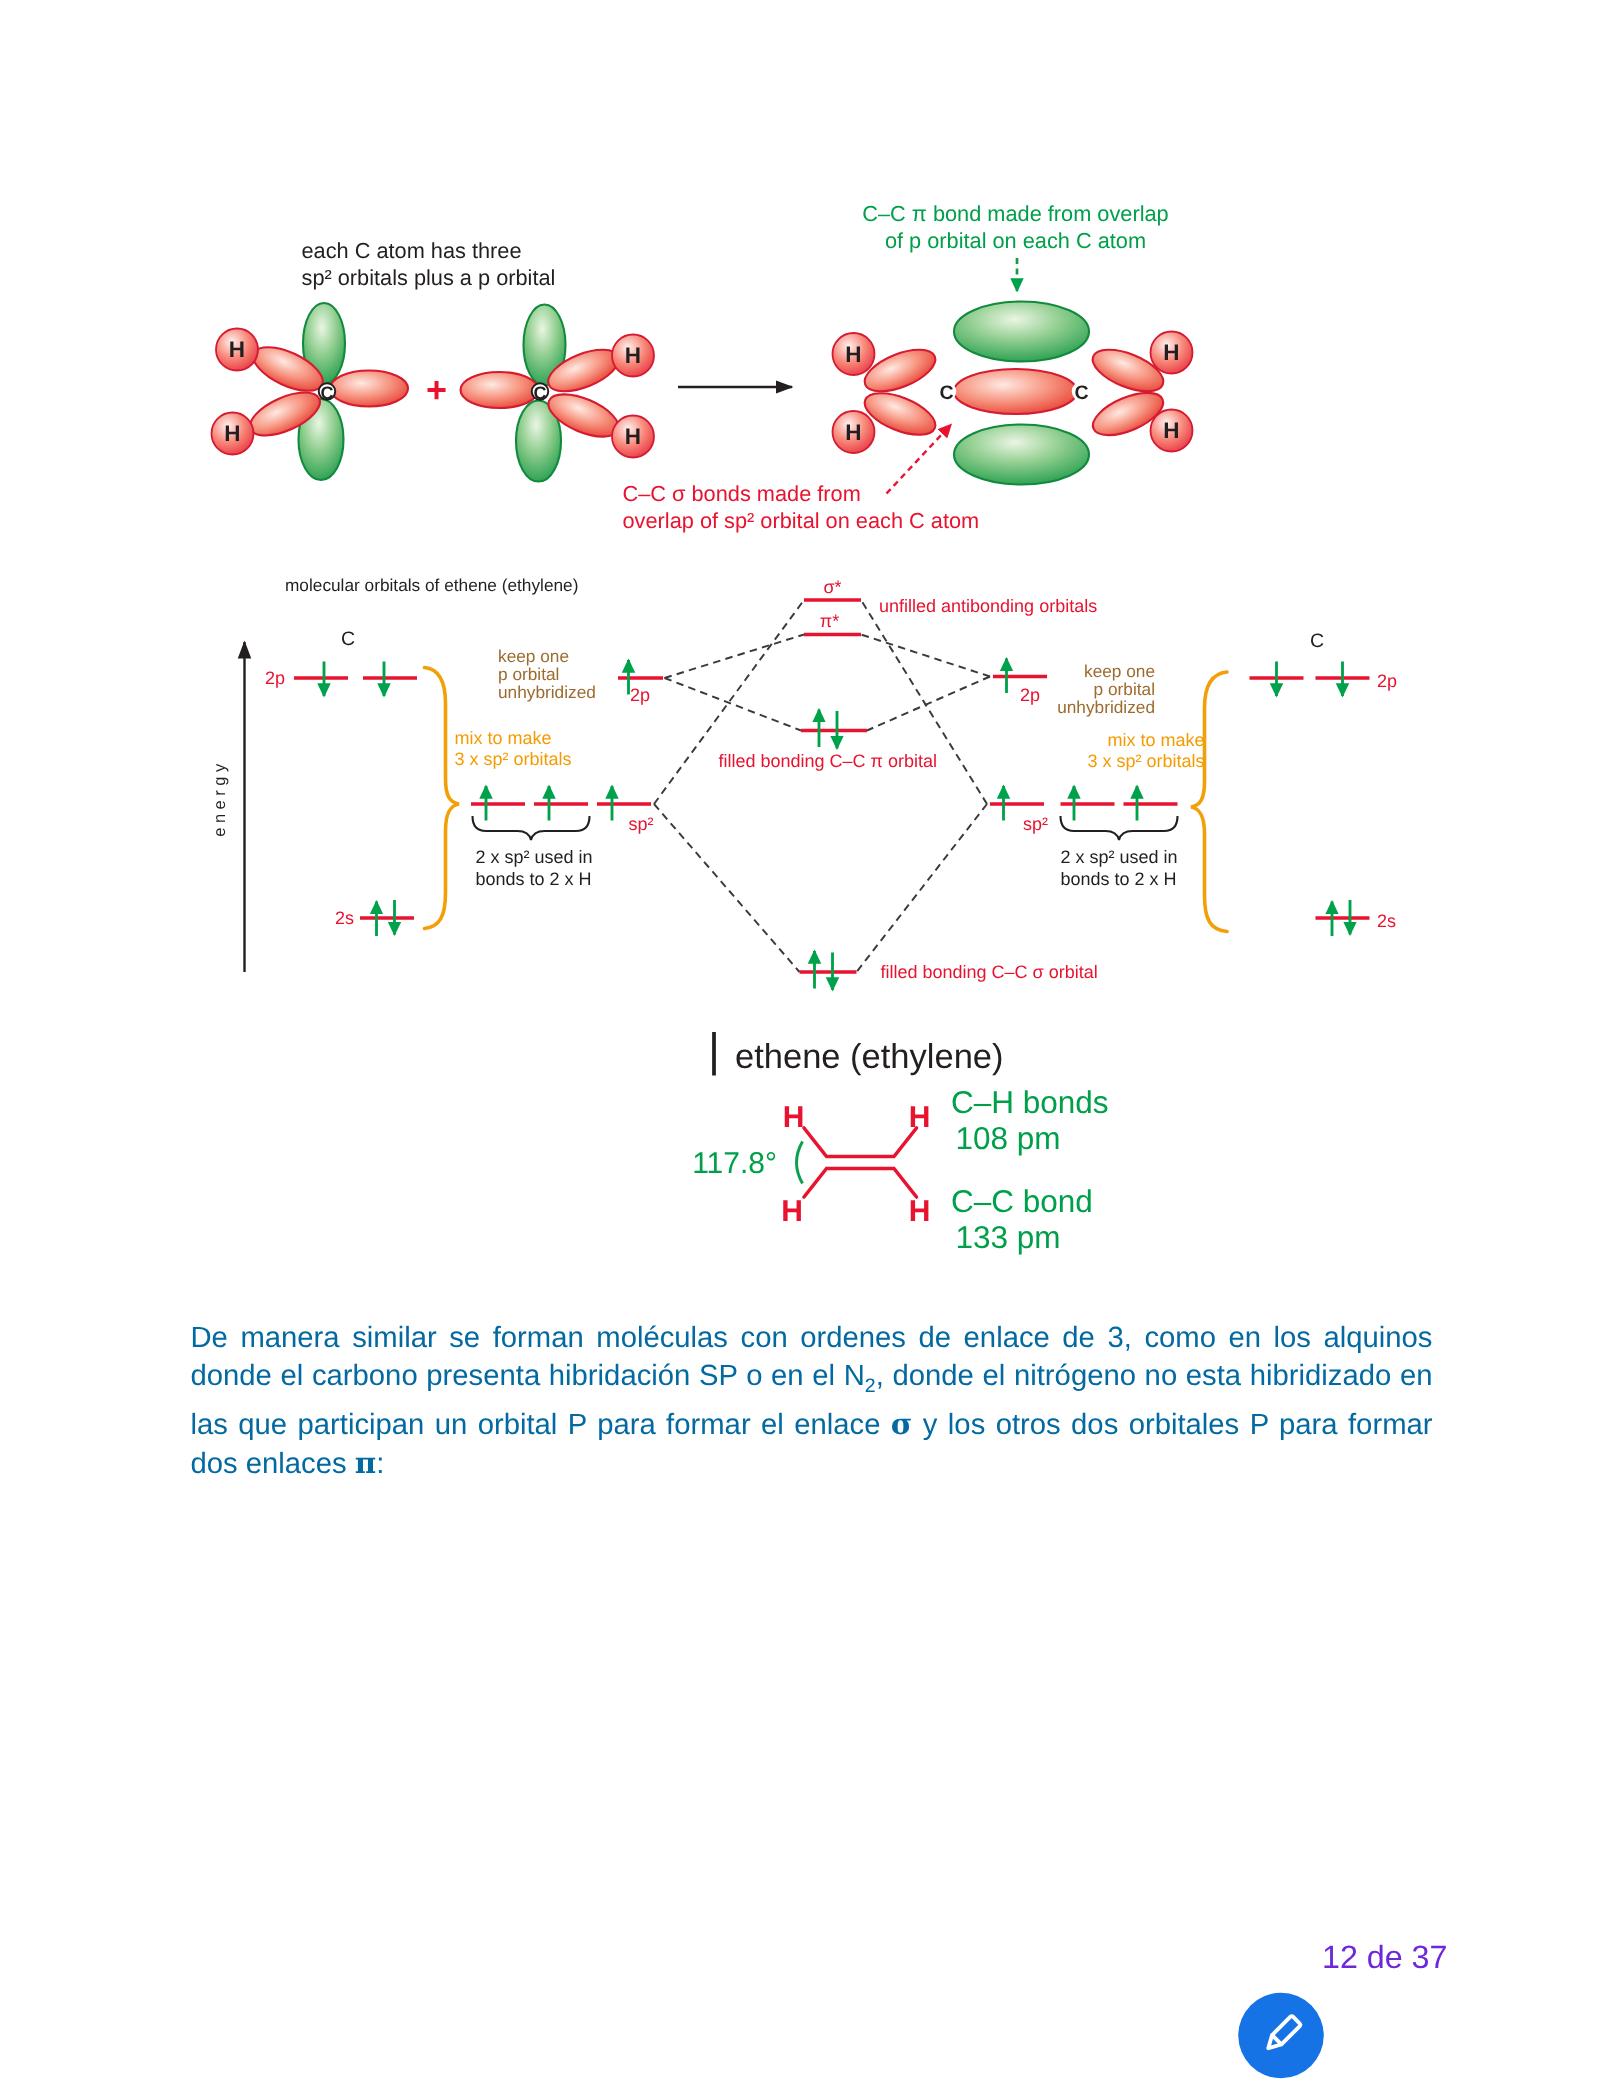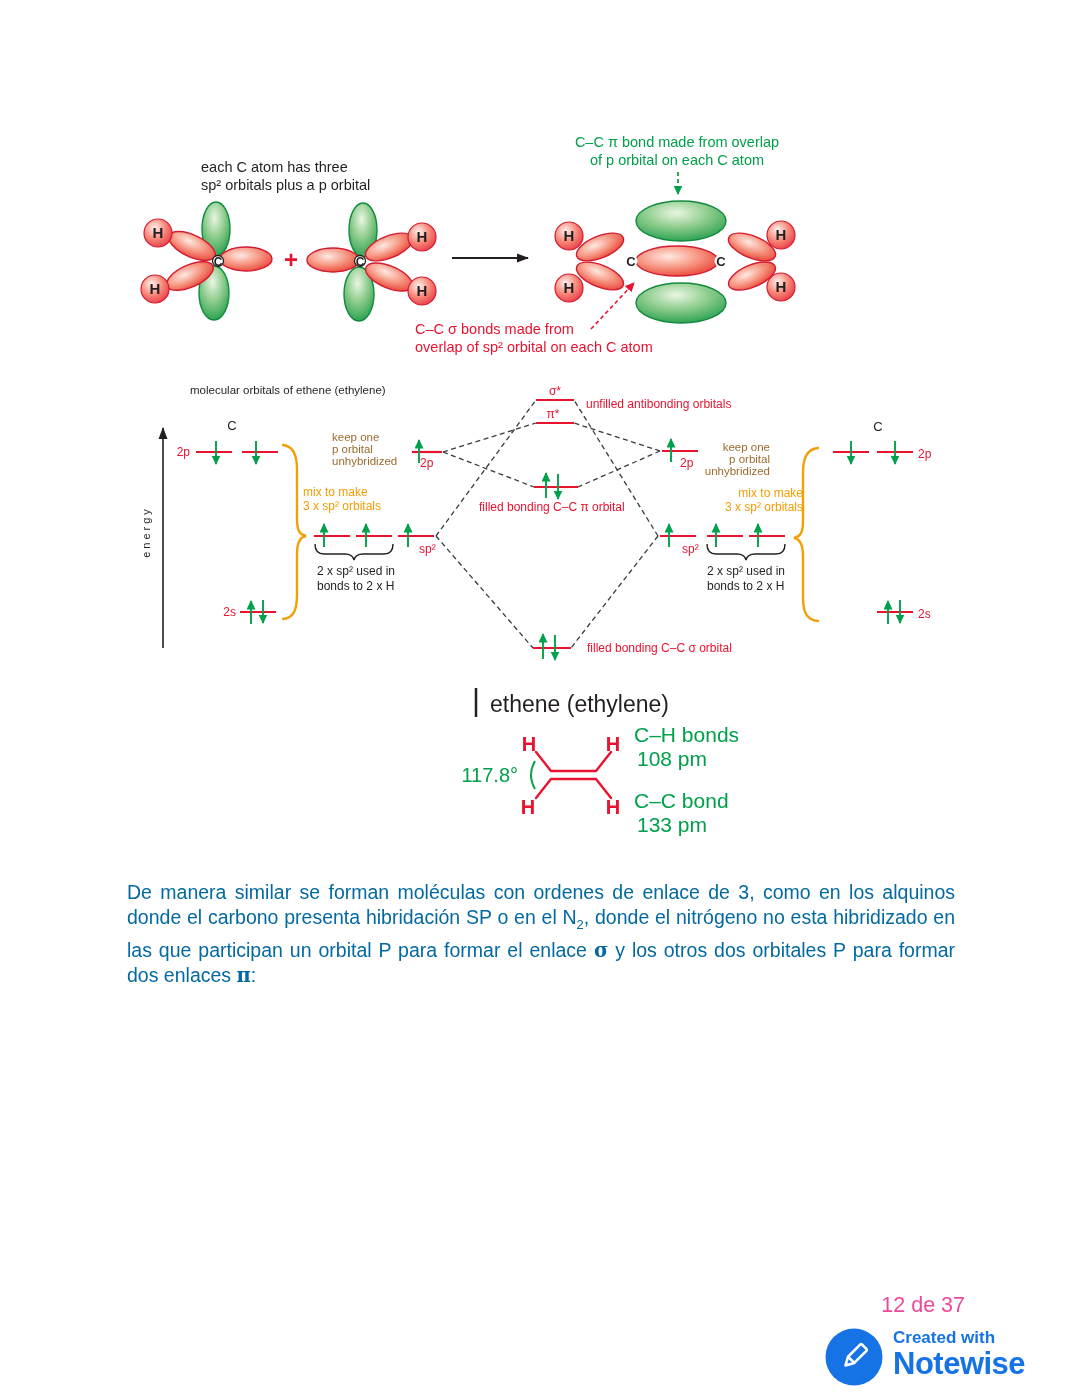--- a/index.html
+++ b/index.html
@@ -8,21 +8,21 @@
   svg text{font-family:"Liberation Sans",sans-serif;}
   .tk{fill:#231f20}.tr{fill:#e8132f}.tg{fill:#00a04a}.to{fill:#f59b00}.tb{fill:#9c6b2f}
   .f14{font-size:14.5px}.f12{font-size:12px}.f11{font-size:11.5px}.f20{font-size:20px}
   .f21{font-size:21px}.f23{font-size:23px}
   .bold{font-weight:bold}
   .mid{text-anchor:middle}.end{text-anchor:end}
   .para{position:absolute;left:127px;top:860px;width:828px;color:#0369a1;
         font-size:19.5px;line-height:25.6px;text-align:justify;}
   .para sub{font-size:13px;}
   .greek{font-family:"DejaVu Serif",serif;font-weight:bold;}
-  .pagenum{position:absolute;top:1293px;right:115px;font-size:21.5px;color:#ec4899;}
+  .pagenum{position:absolute;top:1293px;right:115px;font-size:21.5px;color:#6d28d9;}
   .brandbox{position:absolute;left:893px;top:1328px;display:flex;flex-direction:column;}
   .created{color:#1673e6;font-weight:bold;font-size:17px;line-height:19px;}
   .brand{color:#1673e6;font-weight:bold;font-size:31px;line-height:33px;letter-spacing:-0.5px;}
   .logo{position:absolute;left:825px;top:1327px;}
 </style>
 </head>
 <body>
 
 <div class="page">
 
@@ -271,18 +271,14 @@
 
 <div class="pagenum">12 de 37</div>
 
 <svg class="logo" width="60" height="60" viewBox="0 0 60 60">
   <circle cx="29" cy="30" r="28.5" fill="#1673e6"></circle>
   <g transform="rotate(45 29 30)" stroke="#ffffff" stroke-width="2.6" fill="none" stroke-linejoin="round" stroke-linecap="round">
     <rect x="24.6" y="15.5" width="8.8" height="18.5" rx="1.4"></rect>
     <path d="M24.6,34 L29,42 L33.4,34"></path>
   </g>
 </svg>
-<div class="brandbox">
-  <span class="created">Created with</span>
-  <span class="brand">Notewise</span>
+
 </div>
 
-</div>
-
 </body></html>

